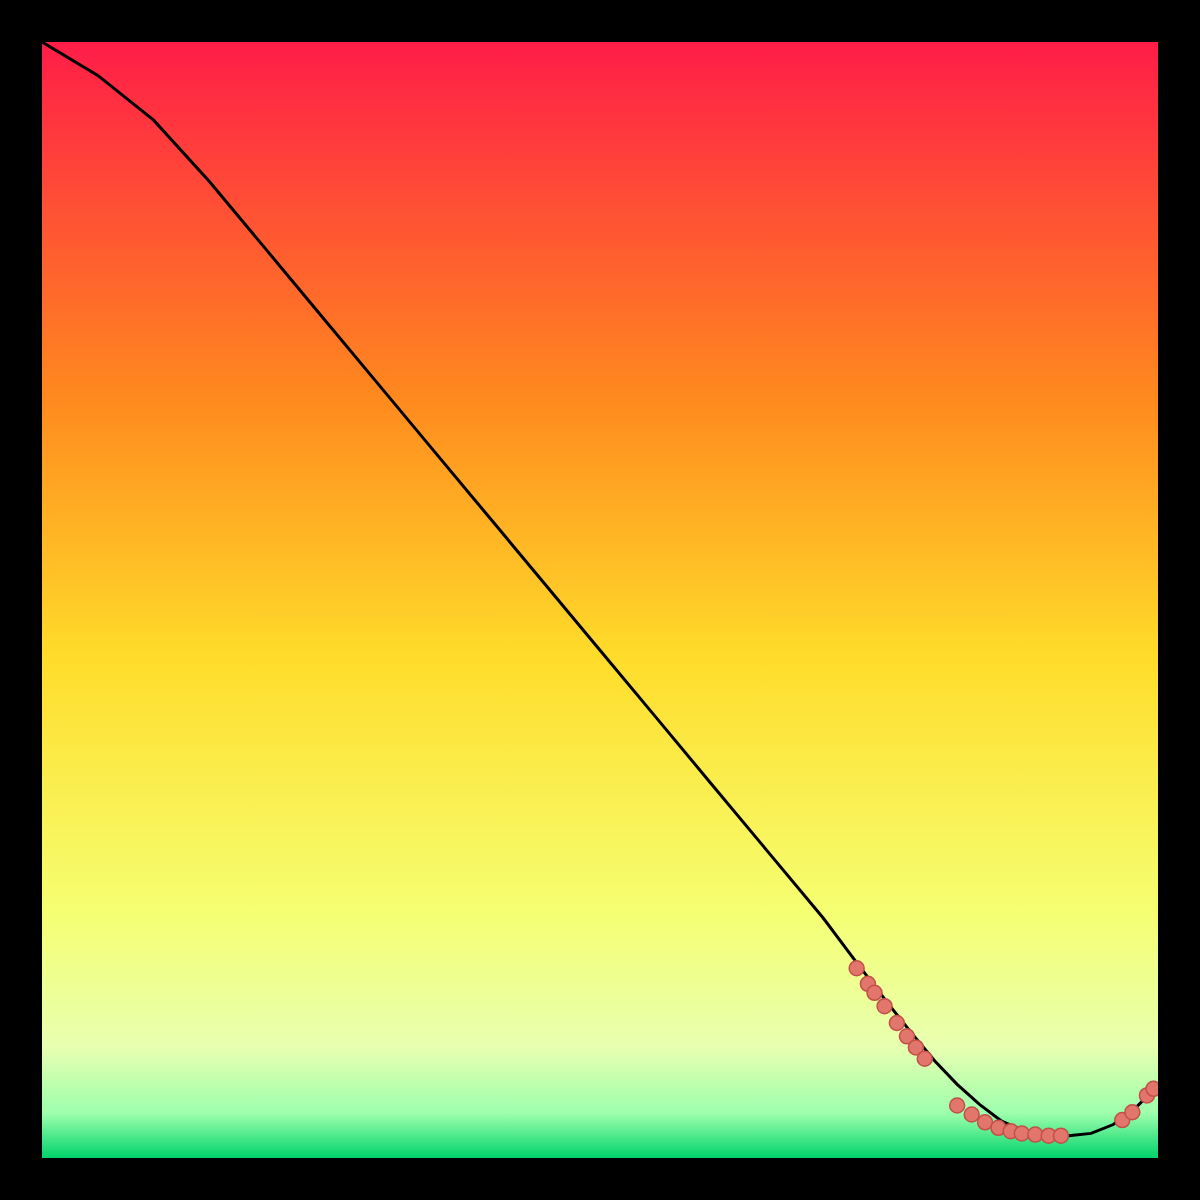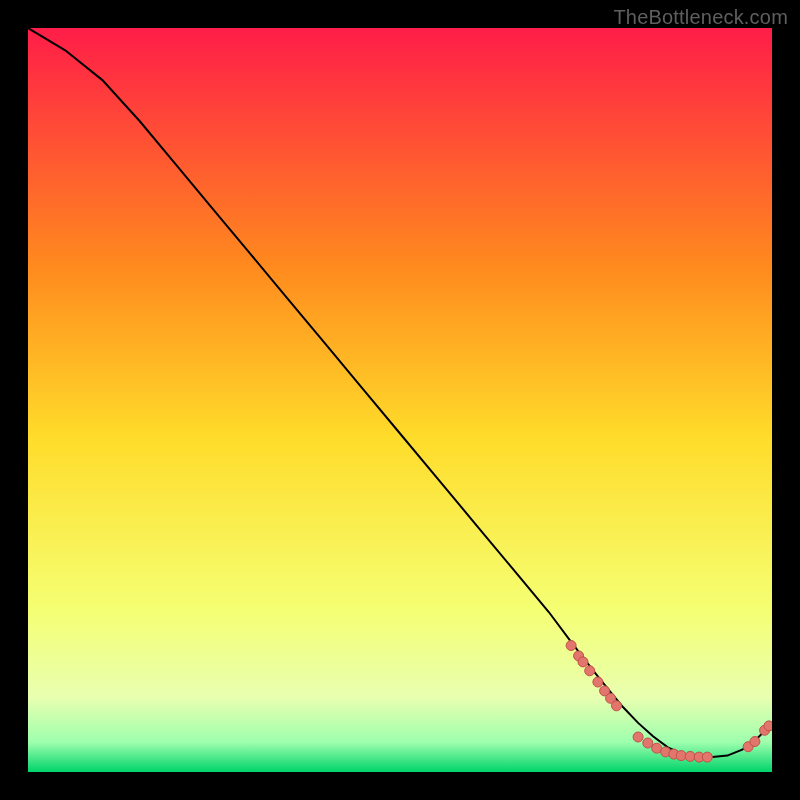--- a/index.html
+++ b/index.html
@@ -32,21 +32,20 @@
     top: 28px;
     width: 744px;
     height: 744px;
   }
   svg { display: block; }
 </style>
 </head>
 <body>
 
 <div class="stage">
-  <div class="watermark">TheBottleneck.com</div>
 
   <div class="plot">
     <svg id="chart-svg" width="744" height="744" viewBox="0 0 744 744">
       <defs>
         <linearGradient id="bg-grad" x1="0" y1="0" x2="0" y2="1">
           <stop id="g0" offset="0%" stop-color="#ff1d48"></stop>
           <stop id="g1" offset="32%" stop-color="#ff8a1e"></stop>
           <stop id="g2" offset="55%" stop-color="#ffdc2a"></stop>
           <stop id="g3" offset="78%" stop-color="#f5ff72"></stop>
           <stop id="g4" offset="90%" stop-color="#e8ffb0"></stop>

